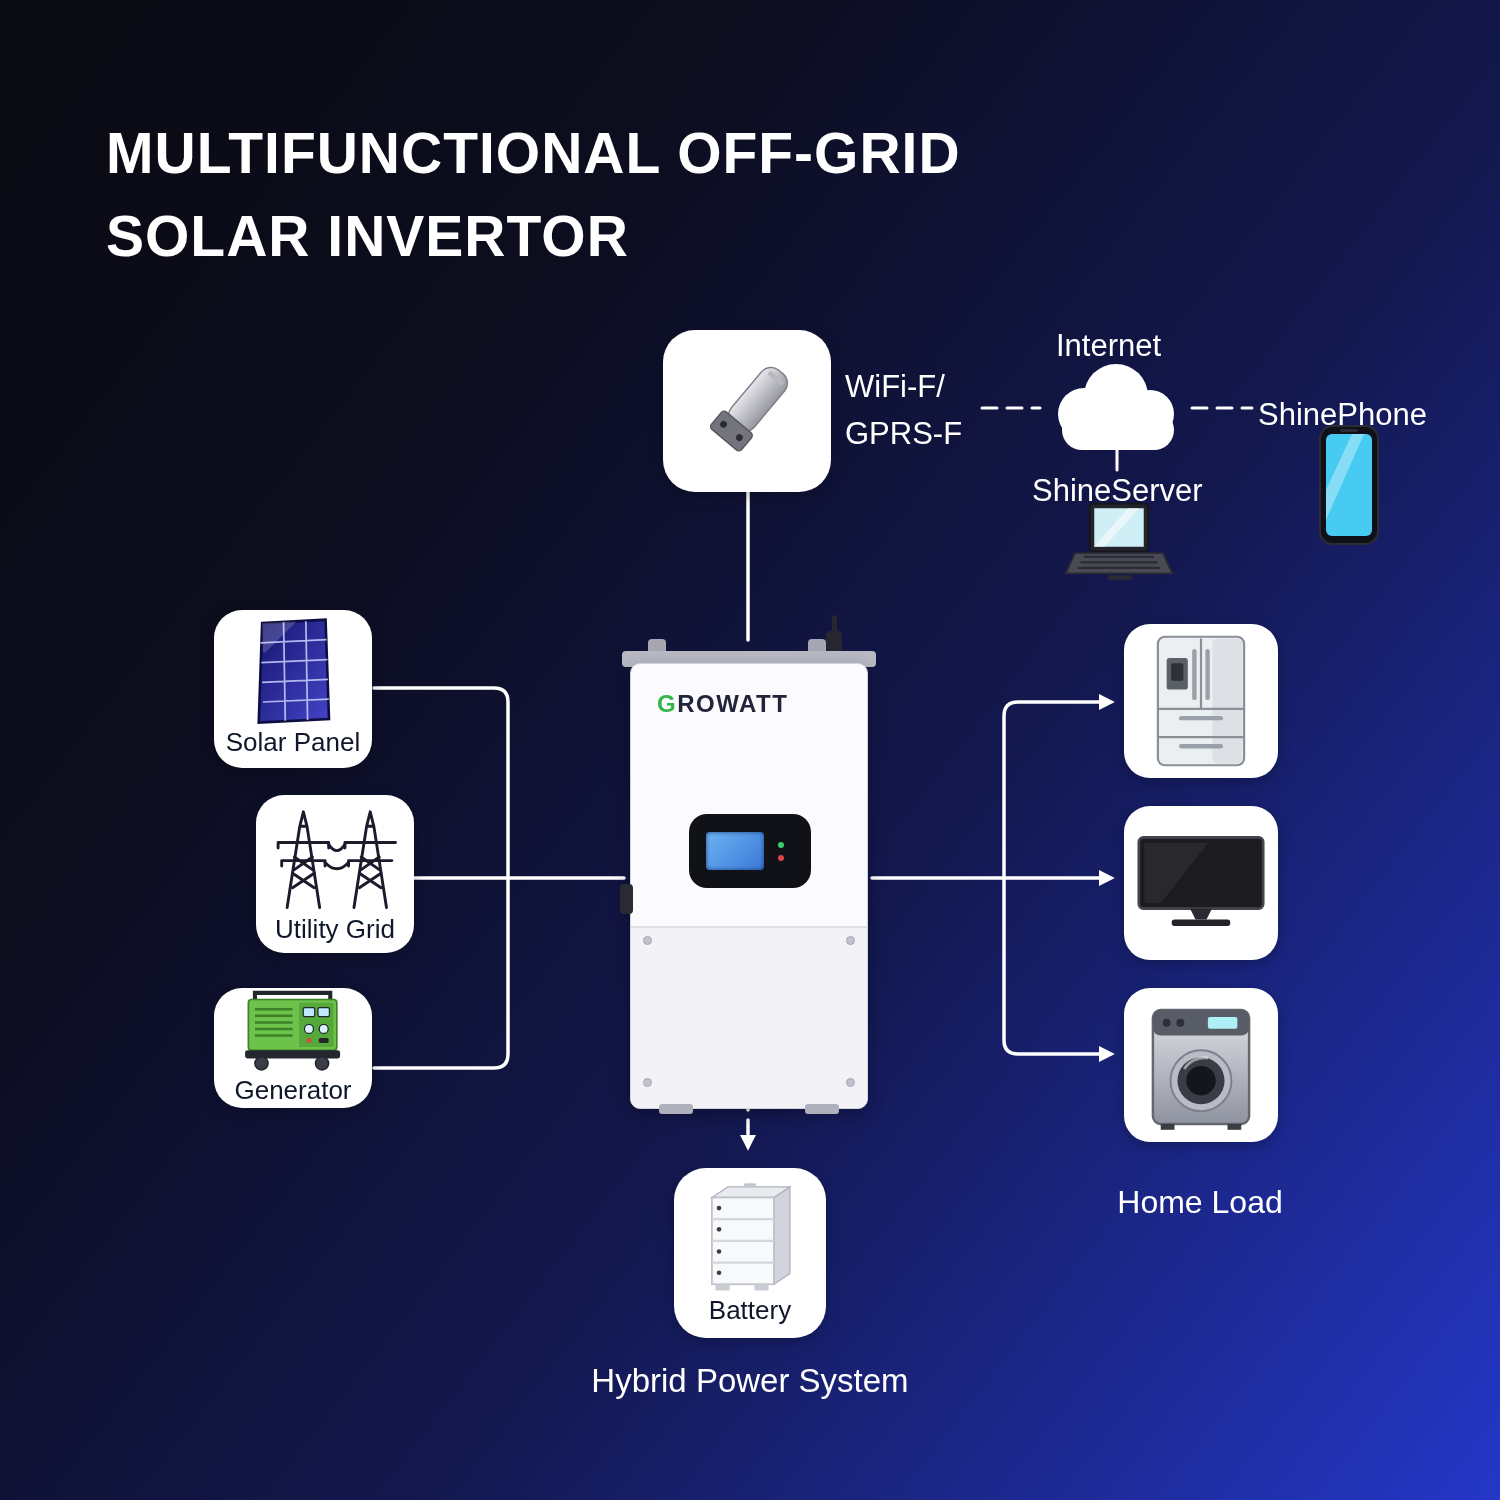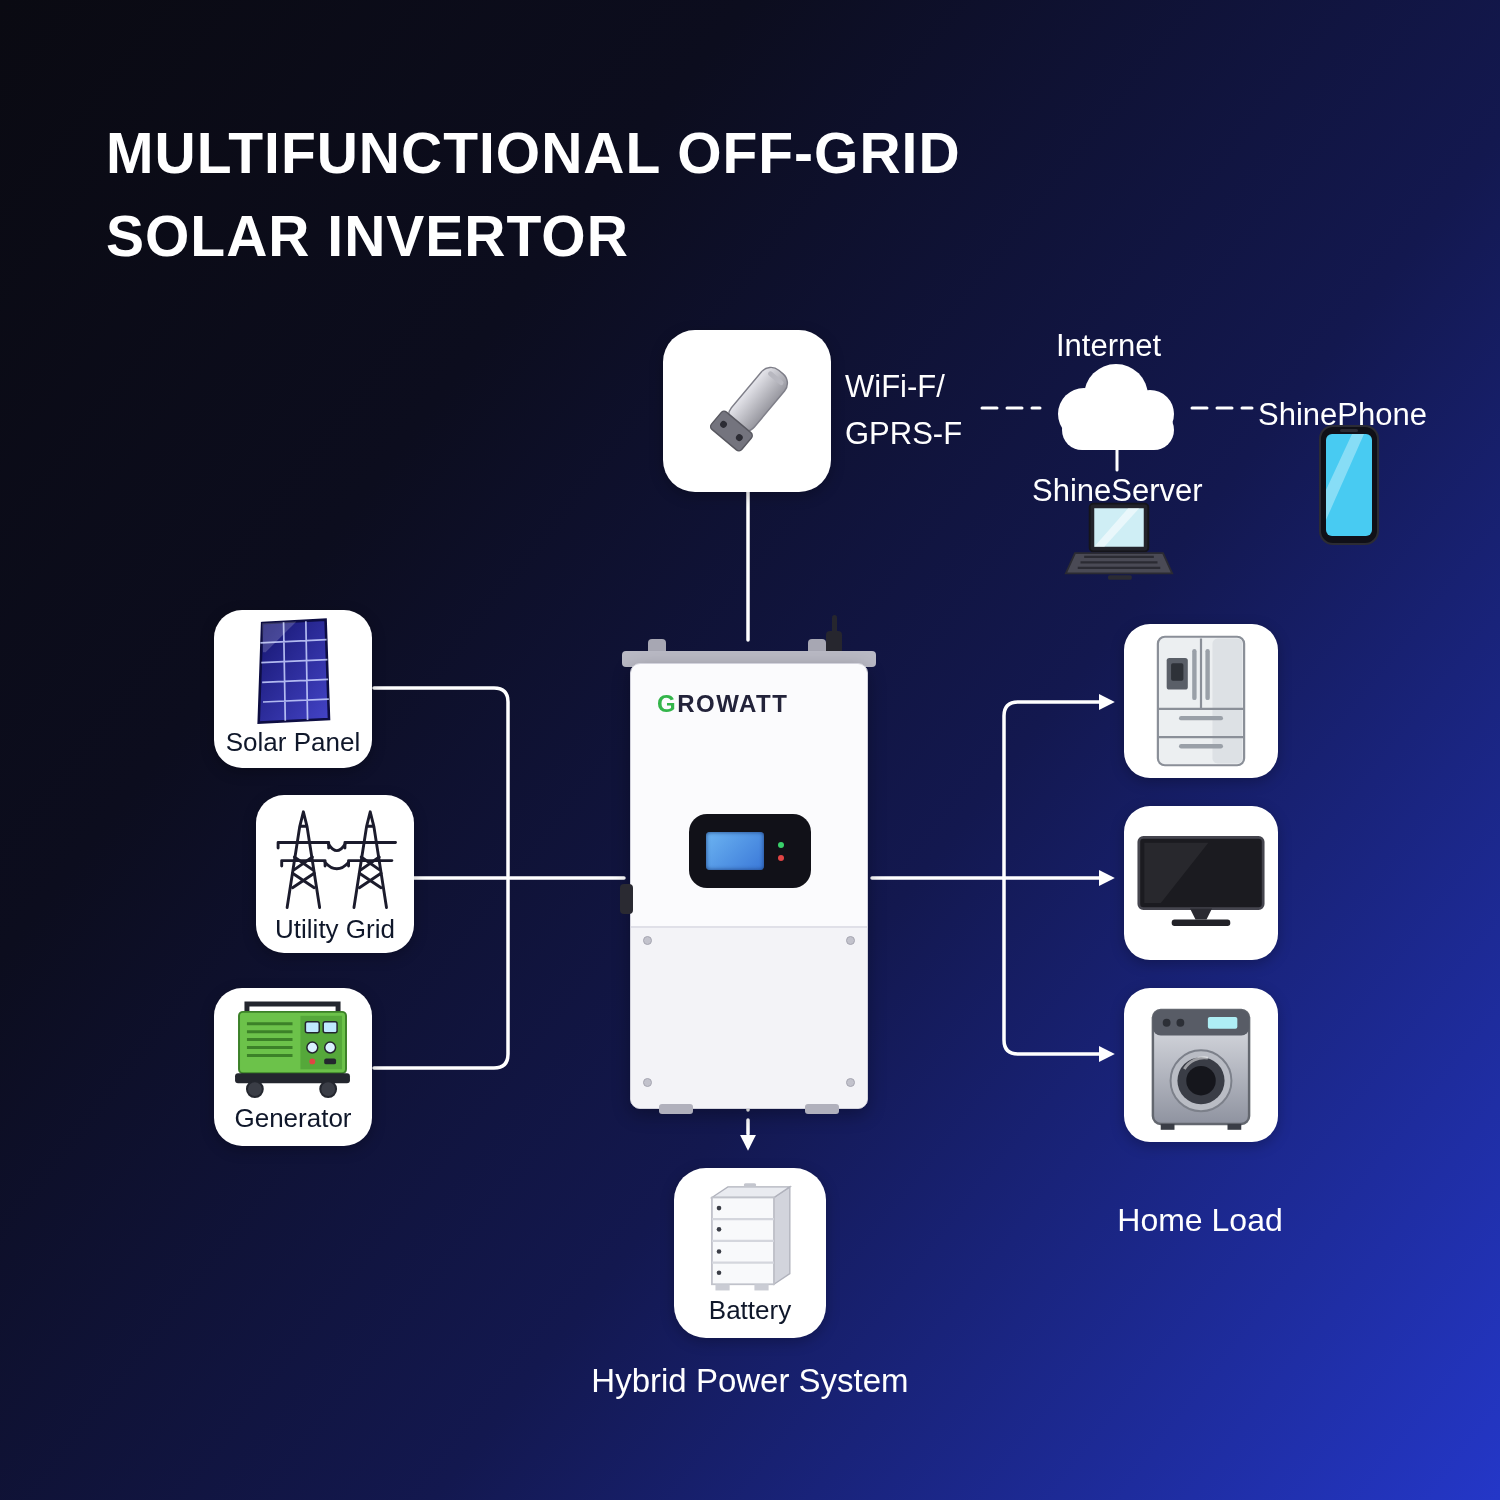--- a/index.html
+++ b/index.html
@@ -206,21 +206,21 @@
         <path d="M88,118 L102,28 M124,118 L110,28 M102,28 H110 M102,28 L106,12 L110,28"></path>
         <path d="M78,46 H134 M78,46 V52 M82,66 H130 M82,66 V72"></path>
         <path d="M94,96 L118,80 M94,80 L118,96 M96,76 L116,62 M96,62 L116,76"></path>
 
         <path d="M60,48 Q69,62 78,48 M56,68 Q69,82 82,68"></path>
       </g>
     </svg>
     <div class="label">Utility Grid</div>
   </div>
 
-  <div class="node" style="left:214px; top:988px; width:158px; height:158px;">
+  <div class="node" style="left:214px; top:988px; width:158px; height:120px;">
     <svg width="124" height="104" viewBox="0 0 125 105">
       <path d="M16,14 V6 H108 V14" stroke="#23262e" stroke-width="5" fill="none"></path>
       <rect x="8" y="14" width="108" height="62" rx="4" fill="#6cc24a" stroke="#3c8128" stroke-width="2"></rect>
       <rect x="70" y="18" width="42" height="54" fill="#55a83a"></rect>
       <rect x="75" y="24" width="14" height="11" rx="2" fill="#bfe9ff" stroke="#23262e" stroke-width="1.5"></rect>
       <rect x="93" y="24" width="14" height="11" rx="2" fill="#bfe9ff" stroke="#23262e" stroke-width="1.5"></rect>
       <circle cx="82" cy="50" r="5.5" fill="#d9f2ff" stroke="#23262e" stroke-width="1.5"></circle>
       <circle cx="100" cy="50" r="5.5" fill="#d9f2ff" stroke="#23262e" stroke-width="1.5"></circle>
       <circle cx="82" cy="64" r="3" fill="#e04444"></circle>
       <rect x="94" y="61" width="12" height="6" rx="2" fill="#23262e"></rect>
@@ -270,21 +270,21 @@
       <circle cx="34" cy="23" r="4" fill="#2c2f36"></circle>
       <circle cx="55" cy="82" r="31" fill="#b9bcc4" stroke="#7c808a" stroke-width="2"></circle>
       <circle cx="55" cy="82" r="24" fill="#3a3d46"></circle>
       <circle cx="55" cy="82" r="15" fill="#15161c"></circle>
       <path d="M38,70 A24,24 0 0 1 62,59" stroke="#ffffff" stroke-width="3" fill="none" opacity="0.5"></path>
       <rect x="14" y="126" width="14" height="6" fill="#3a3d46"></rect>
       <rect x="82" y="126" width="14" height="6" fill="#3a3d46"></rect>
     </svg>
   </div>
 
-  <div class="float-label center-text" style="left:1090px; top:1178px; width:220px; font-size:32px;margin-top:18px;">Home Load</div>
+  <div class="float-label center-text" style="left:1090px; top:1178px; width:220px; font-size:32px;">Home Load</div>
 
   <div class="node" style="left:674px; top:1168px; width:152px; height:170px; border-radius:32px;">
     <svg width="100" height="116" viewBox="0 0 110 131">
       <polygon points="82,22 100,10 100,108 82,120" fill="#d2d4dc" stroke="#b0b2bc" stroke-width="1.5"></polygon>
       <polygon points="12,22 30,10 100,10 82,22" fill="#e9ebf0" stroke="#b0b2bc" stroke-width="1.5"></polygon>
       <rect x="12" y="22" width="70" height="98" fill="#f8f9fb" stroke="#c0c2ca" stroke-width="2"></rect>
       <path d="M12,46.5 H82 M12,71 H82 M12,95.5 H82" stroke="#d4d6dd" stroke-width="2.5"></path>
       <circle cx="20" cy="34" r="2.6" fill="#3a3d46"></circle>
       <circle cx="20" cy="58" r="2.6" fill="#3a3d46"></circle>
       <circle cx="20" cy="83" r="2.6" fill="#3a3d46"></circle>

